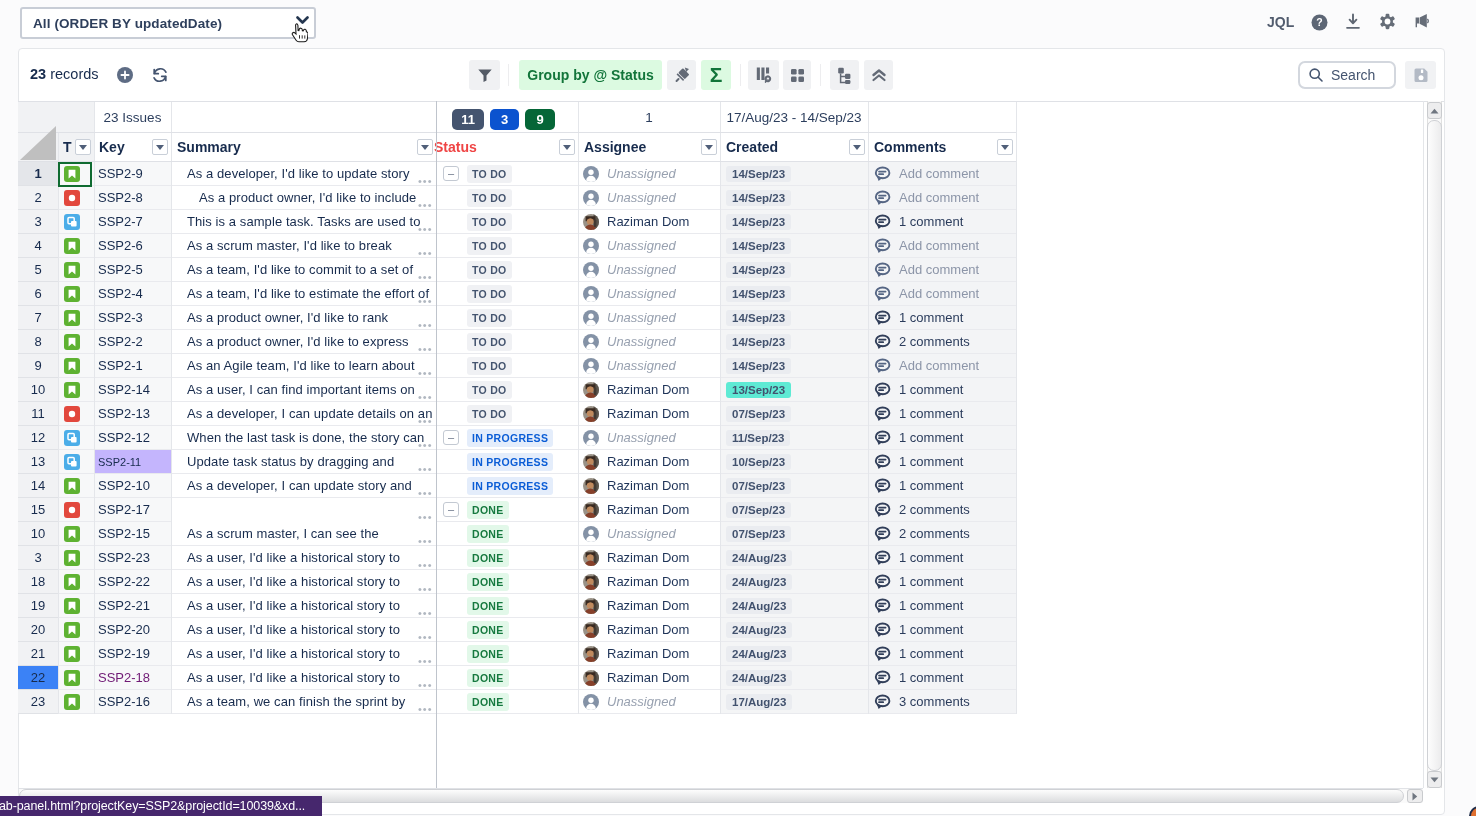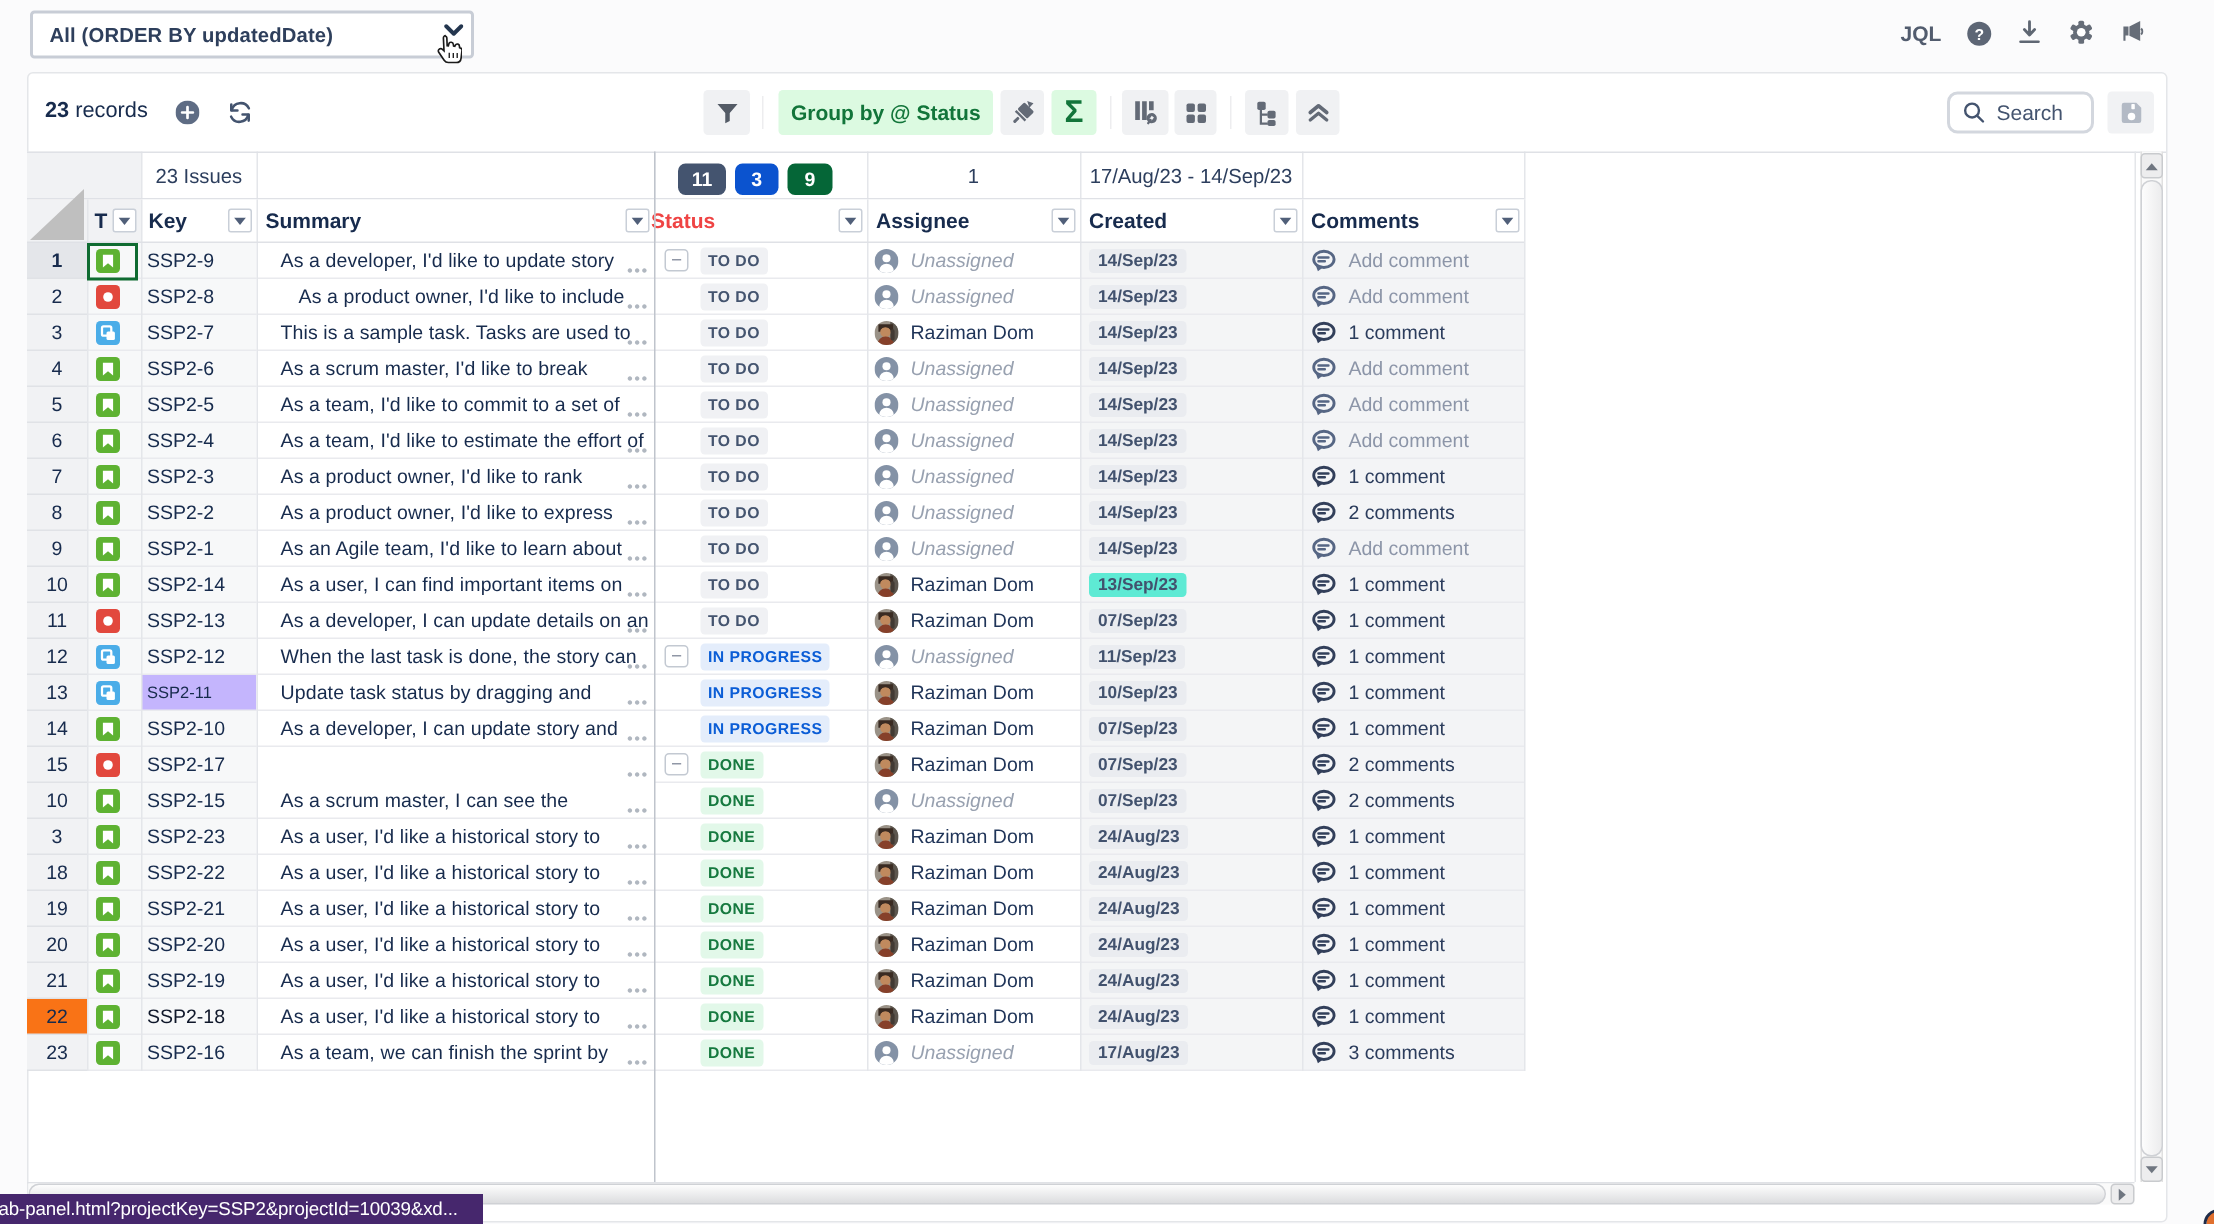--- a/index.html
+++ b/index.html
@@ -1068,28 +1068,28 @@
     <span style="background:#eaecf0;border-radius:3px;padding:2px 6px;font-size:11.5px;font-weight:bold;color:#42526e;">24/Aug/23</span>
   </div>
 <div style="position:absolute;left:868px;top:642px;width:148px;height:24px;background:#f3f4f6;border-bottom:1px solid #e9eaee;display:flex;align-items:center;padding-left:6px;gap:7px;">
     <svg width="18" height="16" viewBox="0 0 18 16" style="display:block;">
       <ellipse cx="8.6" cy="6.9" rx="6.8" ry="5.4" fill="none" stroke="#323f5a" stroke-width="1.9"></ellipse>
       <path d="M2.9 10.2 L4.6 14.9 L8.9 11.6 z" fill="#323f5a"></path>
       <path d="M5.0 5.6 h6.6 M5.0 8.2 h4.2" stroke="#323f5a" stroke-width="1.7" stroke-linecap="round"></path>
     </svg>
     <span style="color:#2b3c5c;font-size:13px;">1 comment</span>
   </div>
-<div style="position:absolute;left:18px;top:666px;width:40px;height:24px;background:#f97316;display:flex;align-items:center;justify-content:center;font-size:13px;color:#172b4d;font-weight:normal;border-bottom:1px solid #e0e2e6;">22</div>
+<div style="position:absolute;left:18px;top:666px;width:40px;height:24px;background:#3b82f6;display:flex;align-items:center;justify-content:center;font-size:13px;color:#172b4d;font-weight:normal;border-bottom:1px solid #e0e2e6;">22</div>
 <div style="position:absolute;left:58px;top:666px;width:36px;height:24px;background:#f7f8f9;border-bottom:1px solid #e9eaee;display:flex;align-items:center;padding-left:6px;">
     <svg width="16" height="16" viewBox="0 0 16 16" style="display:block;">
       <rect width="16" height="16" rx="3" fill="#5eb232"></rect>
       <path d="M4.6 3.8 h6.8 v8.6 l-3.4 -2.9 l-3.4 2.9 z" fill="#fff"></path>
     </svg>
   </div>
-<div style="position:absolute;left:94px;top:666px;width:77px;height:24px;background:#f7f8f9;border-bottom:1px solid #e9eaee;display:flex;align-items:center;padding-left:4px;font-size:13px;color:#0f172a;">SSP2-18</div>
+<div style="position:absolute;left:94px;top:666px;width:77px;height:24px;background:#f7f8f9;border-bottom:1px solid #e9eaee;display:flex;align-items:center;padding-left:4px;font-size:13px;color:#701a75;">SSP2-18</div>
 <div style="position:absolute;left:171px;top:666px;width:265px;height:24px;background:#fff;border-bottom:1px solid #e9eaee;display:flex;align-items:center;padding-left:16px;font-size:13px;letter-spacing:0.08px;color:#172b4d;white-space:nowrap;overflow:hidden;">As a user, I'd like a historical story to</div>
 <div style="position:absolute;left:418px;top:679px;width:16px;height:8px;color:#b0b7c0;font-size:11px;letter-spacing:1px;">•••</div>
 <div style="position:absolute;left:436px;top:666px;width:142px;height:24px;background:#fff;border-bottom:1px solid #e9eaee;">
     <span class="lozenge" style="background:#e2f8e9;color:#16793f;position:absolute;left:31px;top:3px;">DONE</span>
   </div>
 <div style="position:absolute;left:578px;top:666px;width:142px;height:24px;background:#fff;border-bottom:1px solid #e9eaee;display:flex;align-items:center;padding-left:5px;gap:8px;">
     <svg width="16" height="16" viewBox="0 0 16 16" style="display:block;">
       <defs>
         <clipPath id="avc">
           <circle cx="8" cy="8" r="8"></circle>

